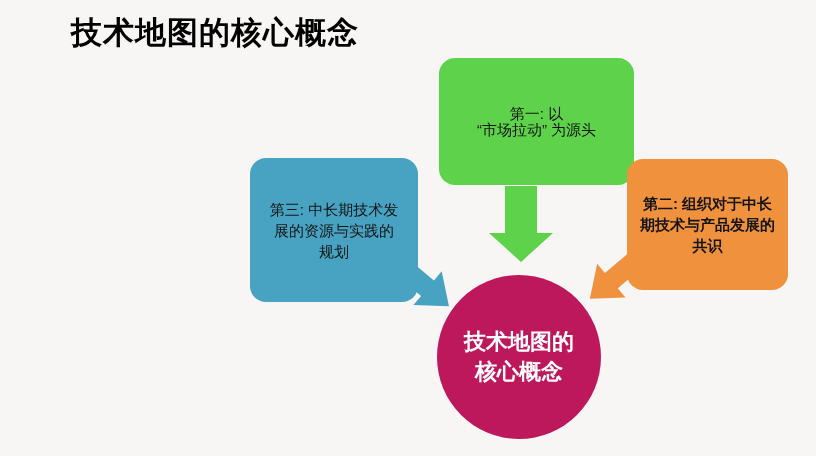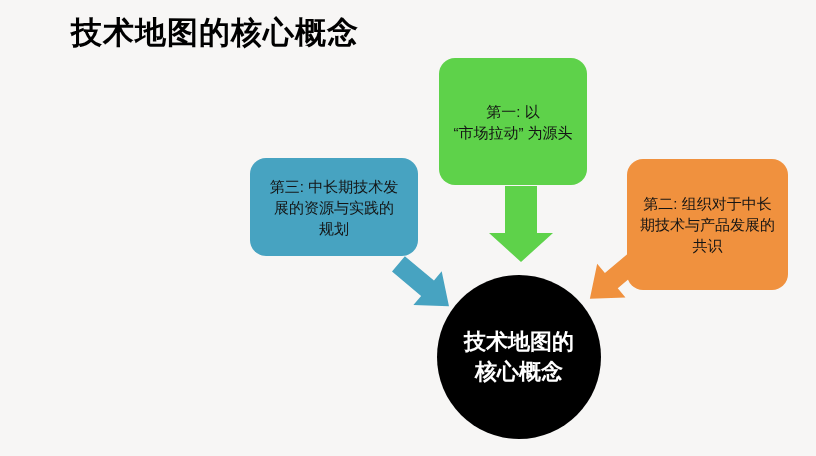--- a/index.html
+++ b/index.html
@@ -47,32 +47,33 @@
     border-radius: 16px;
     display: flex; align-items: center; justify-content: center;
     text-align: center;
     color: #141414;
     font-size: 15px;
     white-space: pre-line;
     padding: 6px 10px;
   }
   .box-first {
     left: 439px; top: 58px;
-    width: 148px; height: 127px;
-    line-height: 21px;
+    width: 195px; height: 127px;
+    line-height: 16px;
   }
   .box-third {
     left: 250px; top: 158px;
-    width: 168px; height: 98px;
+    width: 168px; height: 144px;
     line-height: 21px;
   }
   .box-second {
     left: 627px; top: 159px;
     width: 161px; height: 131px;
     line-height: 21px;
+    font-weight: bold;
   }
   .core-circle {
     position: absolute;
     z-index: 2;
     left: 437px; top: 275px;
     width: 164px; height: 164px;
     border-radius: 50%;
     display: flex; align-items: center; justify-content: center;
     text-align: center;
     color: #ffffff;
@@ -104,16 +105,16 @@
 “市场拉动” 为源头</div>
 
   <div class="box box-third" style="background: rgb(71, 163, 193);">第三: 中长期技术发
 展的资源与实践的
 规划</div>
 
   <div class="box box-second" style="background: rgb(240, 145, 62);">第二: 组织对于中长
 期技术与产品发展的
 共识</div>
 
-  <div class="core-circle" style="background: #000000;">技术地图的
+  <div class="core-circle" style="background: #be185d;">技术地图的
 核心概念</div>
 
 </div>
 
 </body></html>

